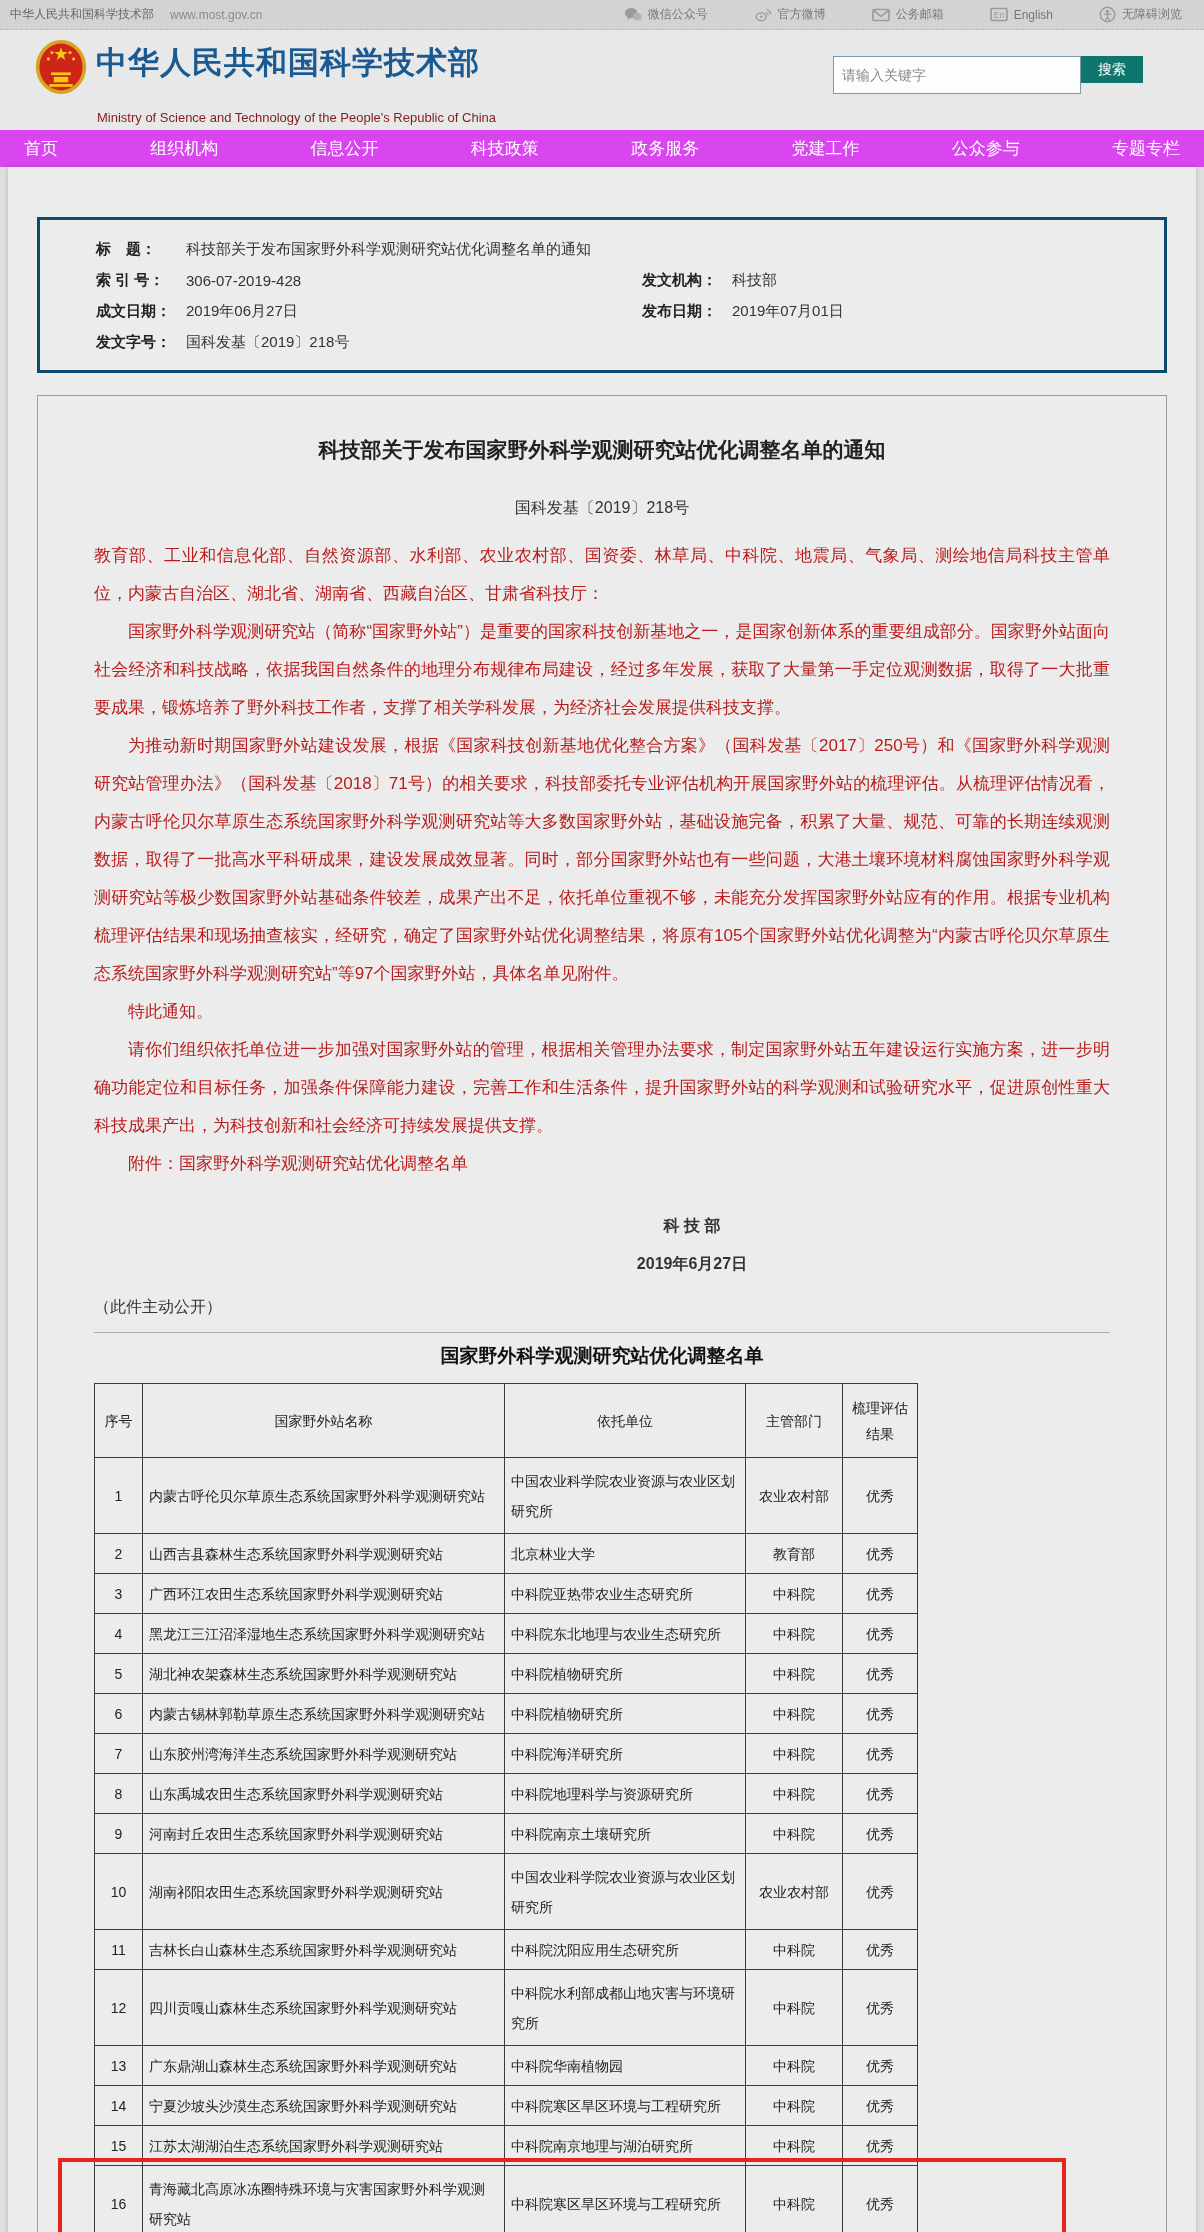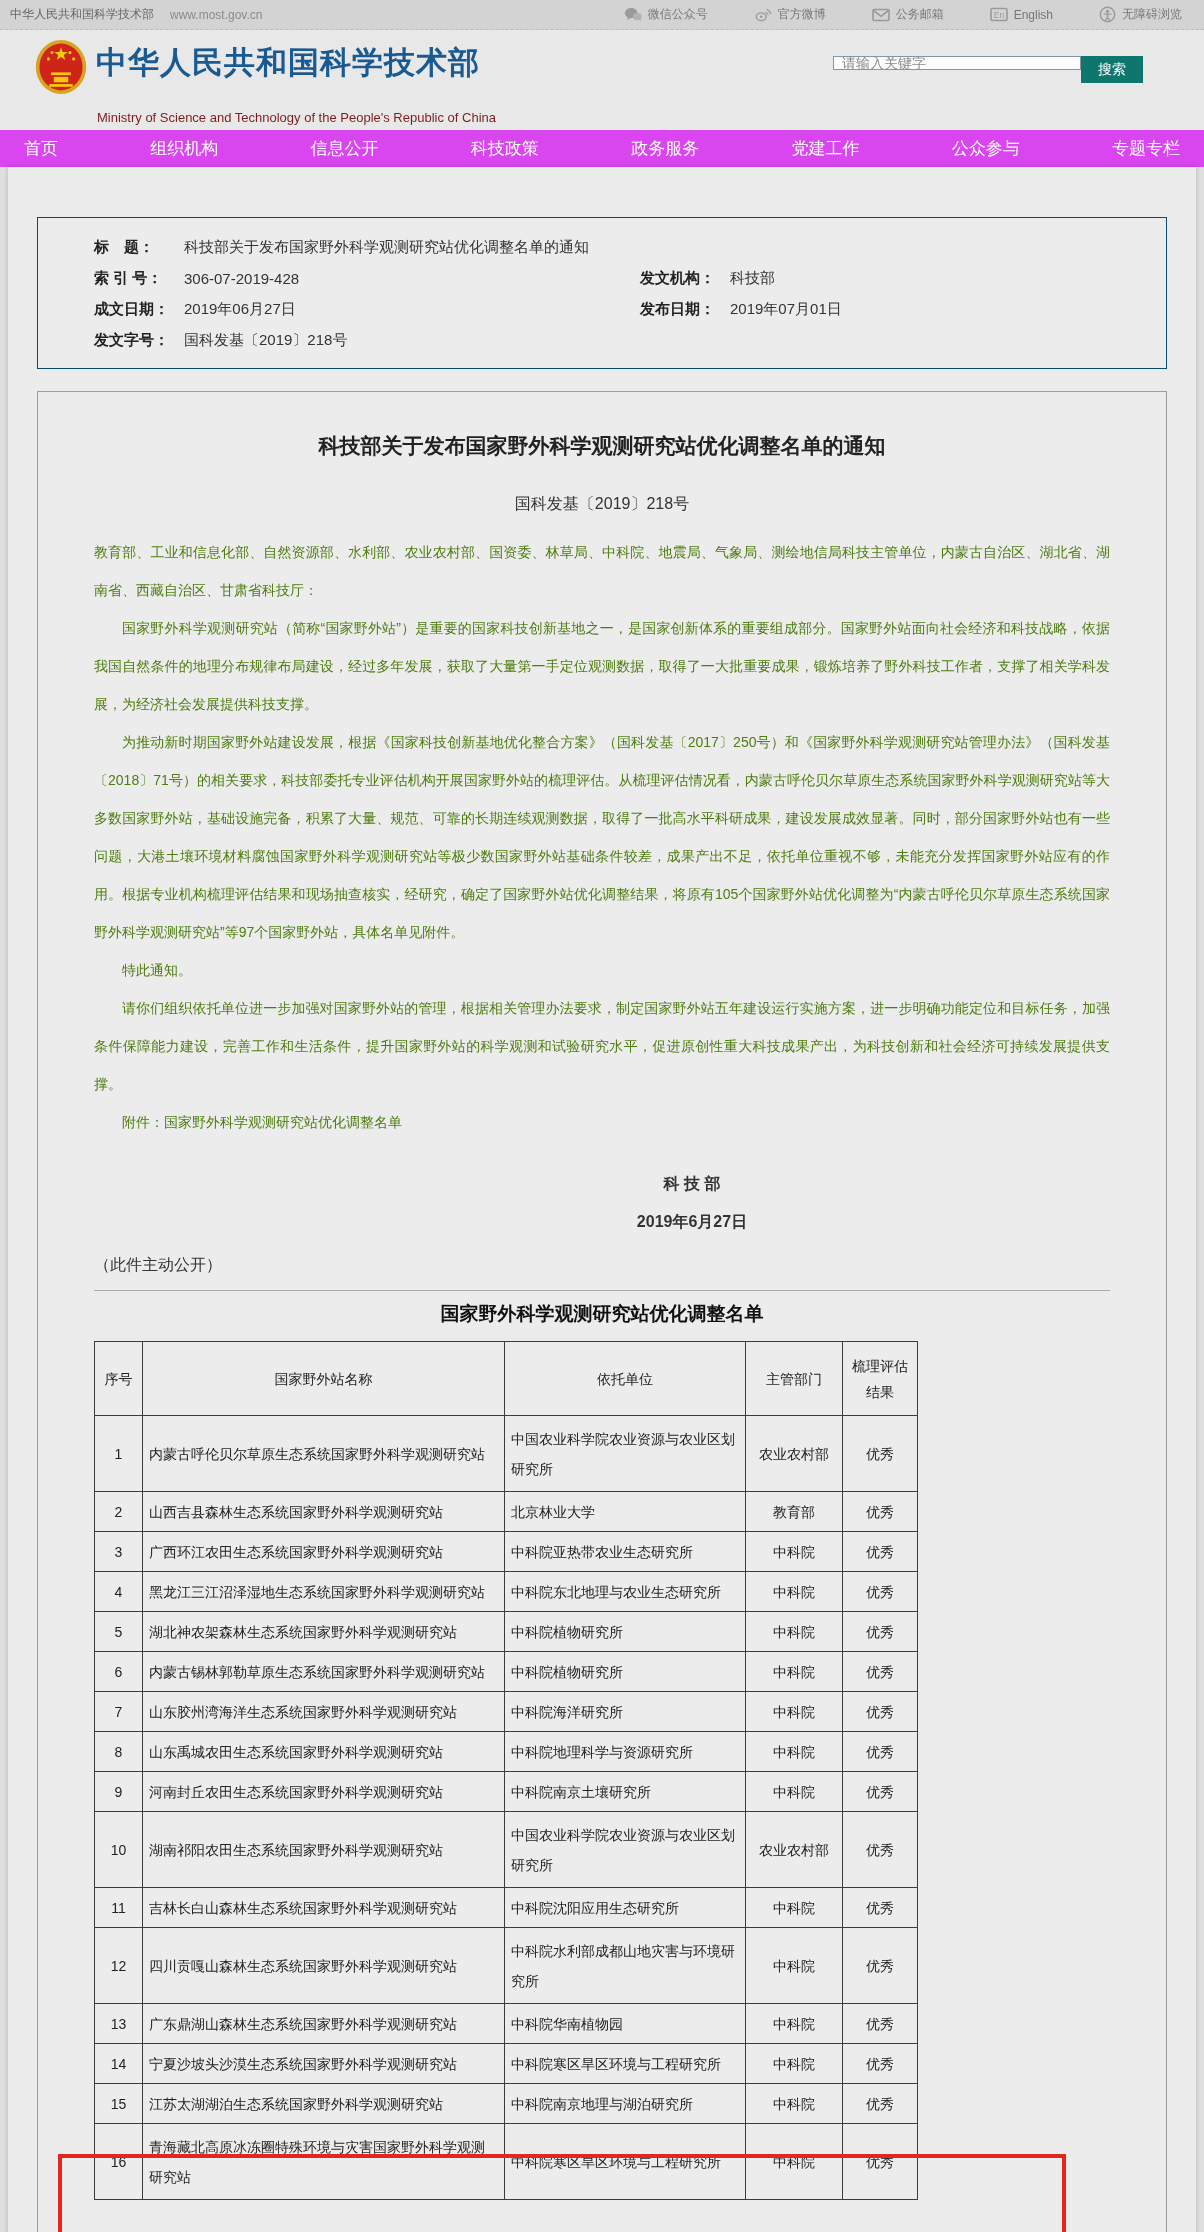--- a/index.html
+++ b/index.html
@@ -23,60 +23,60 @@
   
   .header{height:100px;background:#e8e8e8;position:relative;}
   .emblem{position:absolute;left:34px;top:8px;width:54px;height:58px;}
   .header-title{
     position:absolute;left:96px;top:12px;color:#1a5a92;font-weight:bold;
     font-size:31px;letter-spacing:1px;
   }
   .header-sub{position:absolute;left:97px;top:60px;color:#7f1d1d;font-size:13px;margin-top:20px;}
   .searchbox{position:absolute;right:61px;top:26px;display:flex;}
   .search-input{
-    width:248px;height:14px;box-sizing:border-box;border:1px solid #8096ad;
+    width:248px;height:38px;box-sizing:border-box;border:1px solid #8096ad;
     background:#fdfdfd;padding:0 8px;font-size:14px;color:#333;outline:none;
   }
   .search-input::placeholder{color:#8b8b8b;}
   .search-btn{
     width:62px;height:27px;border:none;background:#0f766e;color:#fff;
     font-size:14px;cursor:pointer;
   }
   
   .nav{
     height:37px;background:#d946ef;display:flex;align-items:center;
     justify-content:space-between;padding:0 24px;box-sizing:border-box;
   }
   .nav-item{color:#fff;font-size:17px;cursor:pointer;white-space:nowrap;}
   
   .sheet{
     margin:0 8px;background:#ececec;min-height:2060px;
     box-shadow:0 0 5px rgba(0,0,0,.18);padding-bottom:40px;box-sizing:border-box;
   }
   
   .meta-box{
-    margin:0 29px;border:1px solid #0c4a6e;
+    margin:0 29px;border:3px solid #0c4a6e;
     position:relative;top:50px;
     padding:14px 20px 12px 56px;box-sizing:border-box;
   }
   .meta-row{display:flex;min-height:31px;align-items:center;font-size:15px;color:#333;}
   .meta-pair{display:flex;align-items:center;}
   .meta-pair.left{width:546px;flex:none;}
   .meta-label{font-weight:bold;color:#222;width:90px;flex:none;}
   .meta-value{color:#333;}
   
   .doc-box{
     margin:72px 29px 0;border:1px solid #9c9c9c;position:relative;
     padding:40px 56px 30px;box-sizing:border-box;min-height:1900px;
   }
   .doc-title{
     text-align:center;font-size:21px;font-weight:bold;color:#222;margin:0 0 34px;
   }
   .doc-number{text-align:center;font-size:16px;color:#333;margin:0 0 18px;}
-  .doc-body p{margin:0;font-size:14px;line-height:38px;color:#4d7c0f;text-align:justify;}
+  .doc-body p{margin:0;font-size:17px;line-height:38px;color:#b91c1c;text-align:justify;}
   .p-indent{text-indent:2em;}
   .attachment{color:#8f3b2b;cursor:pointer;}
   .sign-block{margin-top:24px;text-align:center;transform:translateX(90px);}
   .sign-line{font-size:16px;color:#333;line-height:38px;font-weight:bold;}
   .disclosure{margin-top:14px;font-size:16px;color:#333;}
   .doc-hr{border:none;border-top:1px solid #aaa;margin:14px 0 10px;}
   .att-title{
     text-align:center;font-weight:bold;font-size:19px;color:#111;
     font-family:"Liberation Serif","DejaVu Serif",serif;margin:0 0 14px;
   }

